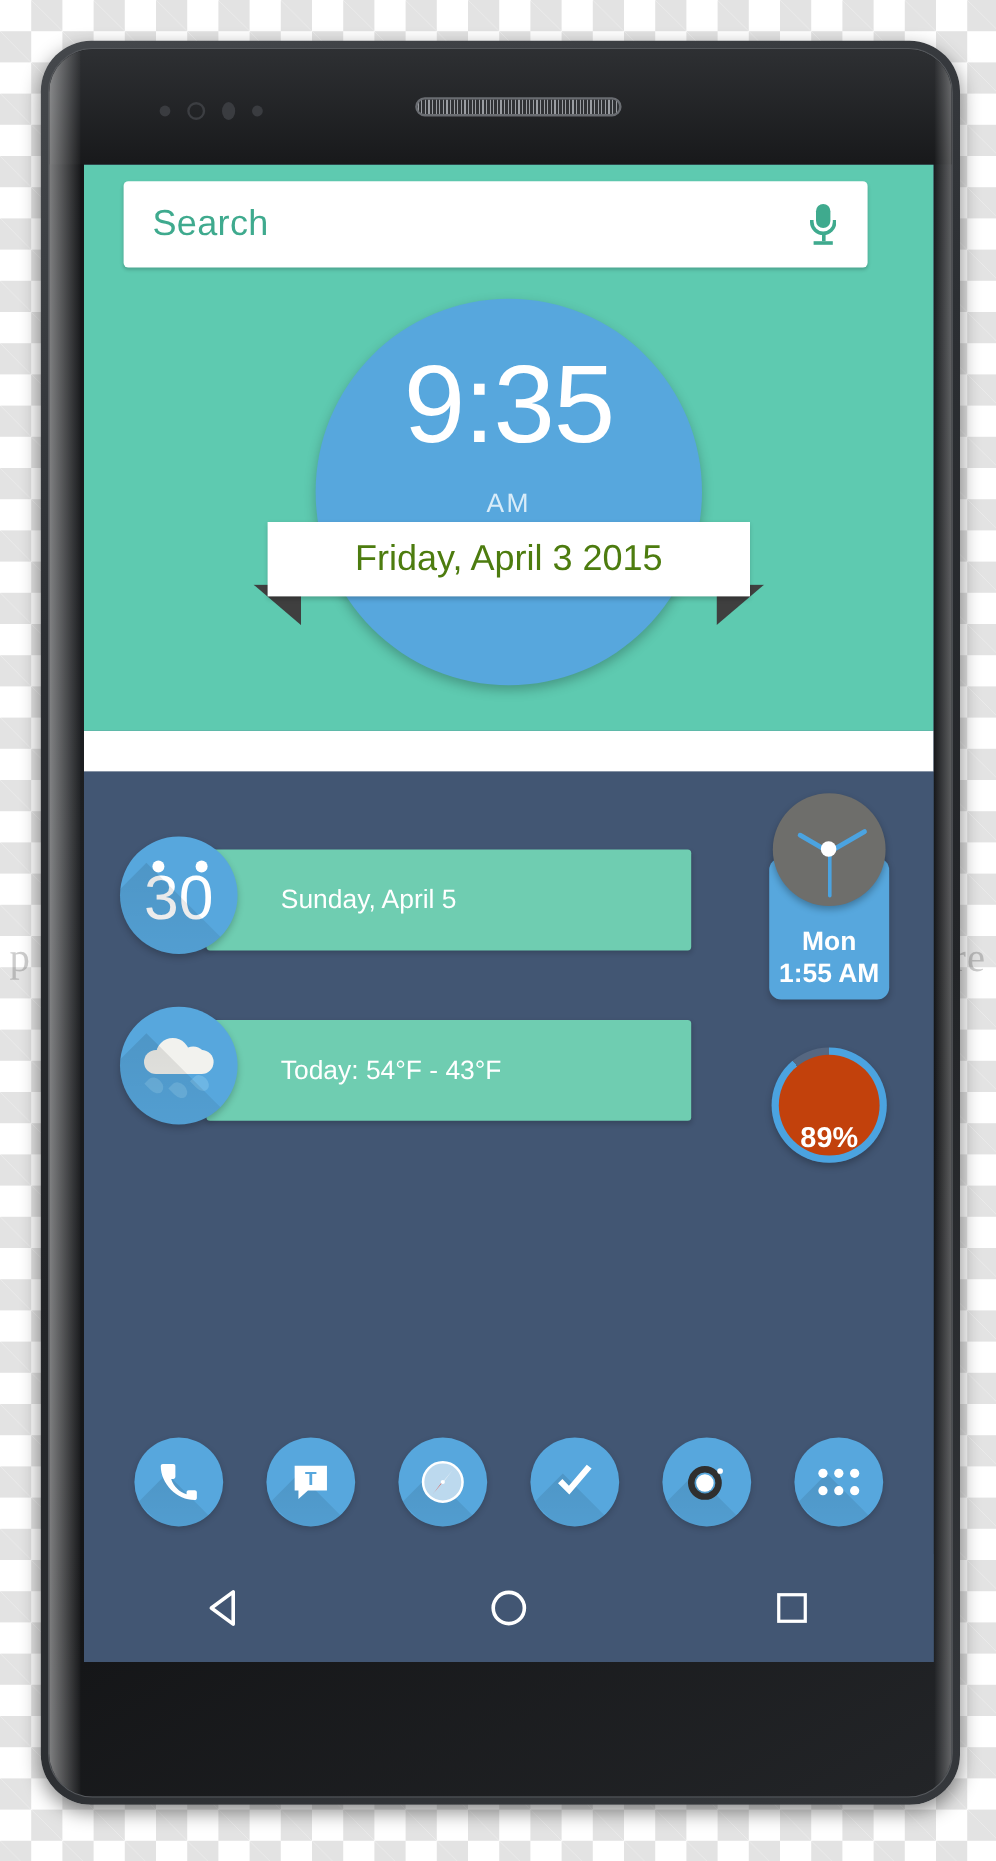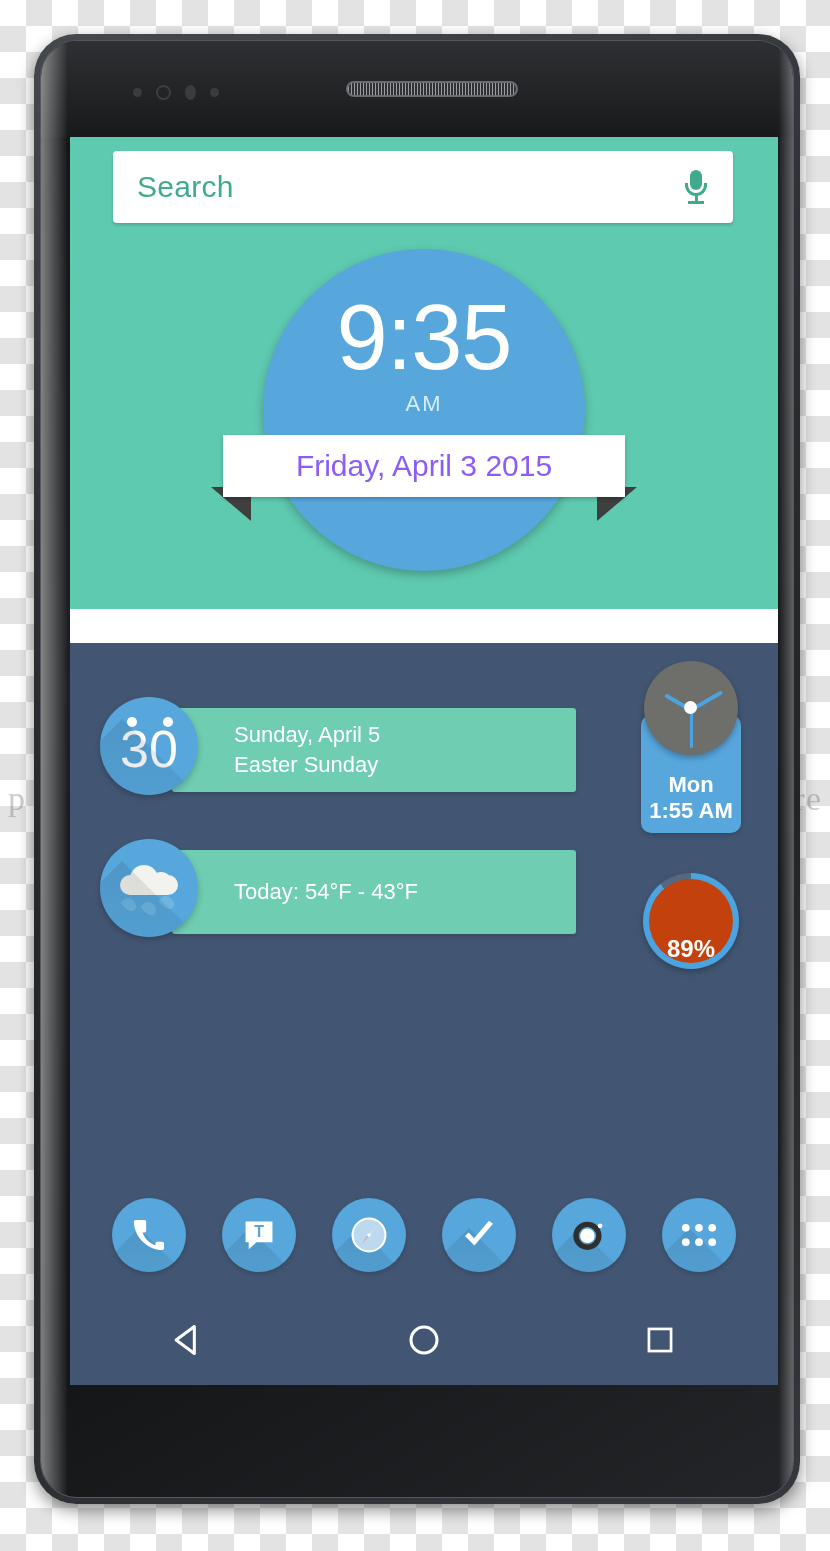--- a/index.html
+++ b/index.html
@@ -75,21 +75,21 @@
   .screen {
     position:absolute; top:96px; left:29px;
     width:708px; height:1248px;
     background:#425673; overflow:hidden; z-index:3;
   }
 
   
   .panel-top { position:relative; height:472px; background:#5ecab0; }
 
   .search-bar {
-    position:absolute; top:14px; left:43px; width:620px; height:72px;
+    position:absolute; top:14px; left:33px; width:620px; height:72px;
     background:#ffffff; border-radius:4px;
     box-shadow:0 2px 3px rgba(0,0,0,0.18);
     display:flex; align-items:center; padding:0 24px;
   }
   .search-text { font-size:30px; color:#3faa8e; letter-spacing:0.3px; flex:1; }
   .mic-icon { width:26px; height:34px; position:relative; }
   .mic-icon .cap { position:absolute; left:7px; top:0; width:12px; height:20px; border-radius:6px; background:#3faa8e; }
   .mic-icon .arc { position:absolute; left:2px; top:13px; width:22px; height:13px;
     border:3px solid #3faa8e; border-top:none; border-radius:0 0 12px 12px; }
   .mic-icon .stem { position:absolute; left:11.5px; top:25px; width:3px; height:6px; background:#3faa8e; }
@@ -97,34 +97,34 @@
 
   .clock-widget { position:absolute; left:0; top:112px; width:100%; height:340px; }
   .clock-circle {
     position:absolute; left:50%; top:0; transform:translateX(-50%);
     width:322px; height:322px; border-radius:50%;
     background:#57a7dd;
     box-shadow:0 4px 10px rgba(0,0,0,0.25);
     display:flex; flex-direction:column; align-items:center;
   }
   .clock-time { font-size:92px; color:#ffffff; font-weight:300; margin-top:42px; line-height:1; letter-spacing:-1px; }
-  .clock-ampm { font-size:22px; color:#d8ecf9; letter-spacing:2px; margin-top:8px; }
+  .clock-ampm { font-size:22px; color:#d8ecf9; letter-spacing:2px; margin-top:24px; }
 
   .ribbon { position:absolute; left:50%; top:186px; transform:translateX(-50%); width:402px; }
   .ribbon-fold-l, .ribbon-fold-r {
     position:absolute; top:52px; width:40px; height:34px; background:#3f3f3f;
   }
   .ribbon-fold-l { left:-12px; clip-path:polygon(100% 0,100% 100%,0 0); }
   .ribbon-fold-r { right:-12px; clip-path:polygon(0 0,100% 0,0 100%); }
   .ribbon-body {
     position:relative; height:62px; background:#ffffff;
     display:flex; align-items:center; justify-content:center;
     box-shadow:0 2px 4px rgba(0,0,0,0.22); z-index:2;
   }
-  .ribbon-text { font-size:30px; color:#8b5cf6; }
+  .ribbon-text { font-size:30px; color:#4d7c0f; }
 
   .white-strip { height:34px; background:#ffffff; }
 
   
   .panel-bottom { position:relative; height:742px; background:#425673; }
 
   
   .info-cards { position:absolute; left:30px; top:54px; width:476px; }
   .info-row { position:relative; height:98px; margin-bottom:44px; }
   .info-card {
@@ -287,21 +287,20 @@
 
       <div class="white-strip"></div>
 
       <div class="panel-bottom">
 
         <div class="info-cards">
 
           <div class="info-row">
             <div class="info-card">
               <div class="info-line">Sunday, April 5</div>
-              <div class="info-line">Easter Sunday</div>
             </div>
             <div class="info-badge">
               <div class="cal-dot l"></div>
               <div class="cal-dot r"></div>
               <div class="cal-num">30</div>
             </div>
           </div>
 
           <div class="info-row">
             <div class="info-card">

